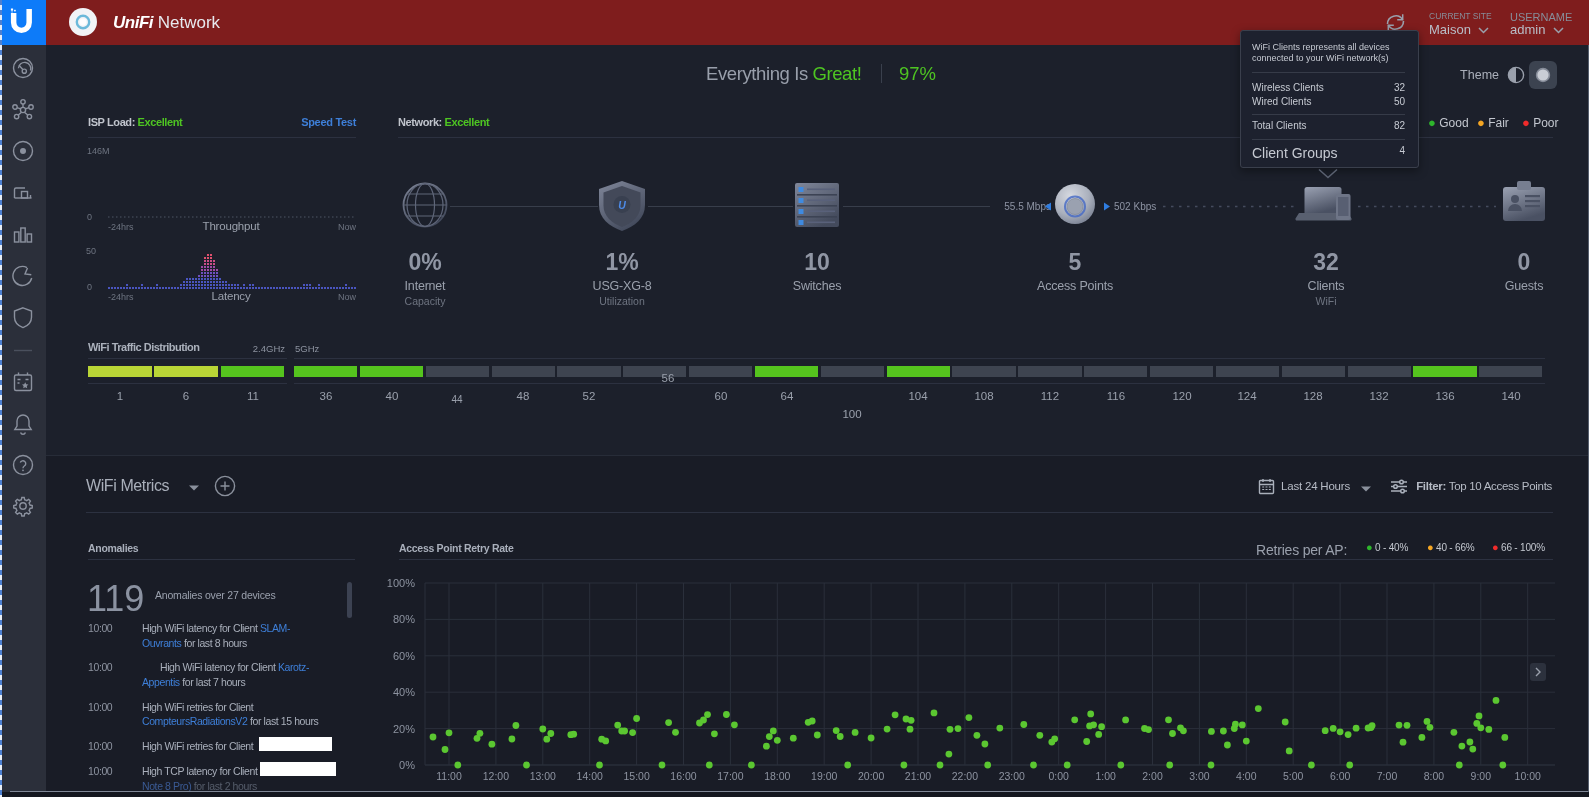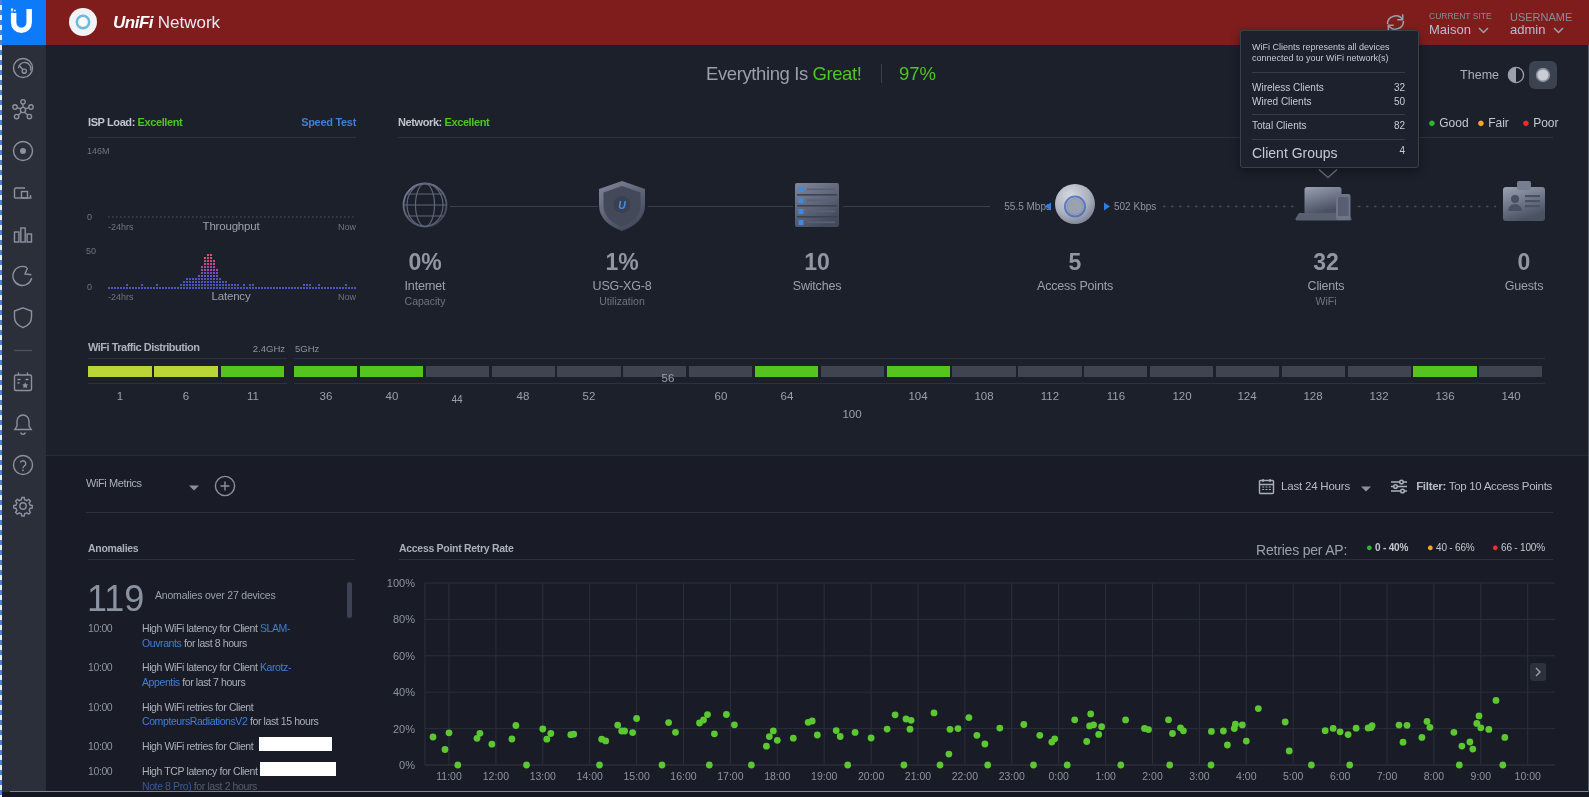--- a/index.html
+++ b/index.html
@@ -513,21 +513,21 @@
   </div>
   <div class="abs" id="logo">
     <svg class="abs" style="left:10px;top:8px" width="26" height="28" viewBox="0 0 26 28">
       <path d="M1 5.5 h6 v10.5 a5.5 5.5 0 0 0 11 0 V1 h6 v15 a11 11 0 0 1 -23 0 Z" transform="scale(0.913)" fill="#fff"></path>
       <rect x="0.9" y="0.5" width="2.2" height="2.2" fill="#fff"></rect>
       <rect x="4.1" y="1.8" width="1.6" height="1.6" fill="#fff"></rect>
       <rect x="1.5" y="3.4" width="1.1" height="1.1" fill="#fff"></rect>
     </svg>
   </div>
 
-  <div class="t" style="left:86px;top:477px;font-size:11px;letter-spacing:-0.4px;color:#a9afba;">WiFi Metrics</div>
+  <div class="t" style="left:86px;top:477px;font-size:16px;letter-spacing:-0.4px;color:#a9afba;">WiFi Metrics</div>
   <svg class="abs" style="left:188px;top:484px" width="12" height="8">
       <path d="M1 1.5 L6 6.5 L11 1.5 Z" fill="#8a909c"></path>
     </svg>
   <svg class="abs" style="left:214px;top:475px" width="22" height="22" viewBox="0 0 22 22" fill="none" stroke="#8a909c" stroke-width="1.4">
     <circle cx="11" cy="11" r="9.6"></circle>
       <path d="M11 6.5 v9 M6.5 11 h9"></path>
   </svg>
 
   <svg class="abs" style="left:1258px;top:478px" width="17" height="17" viewBox="0 0 17 17" fill="none" stroke="#aab0bb" stroke-width="1.4">
     <rect x="1.5" y="2.5" width="14" height="13" rx="1"></rect>
@@ -547,33 +547,33 @@
     <circle cx="12.5" cy="13" r="1.8" fill="#191d28"></circle>
   </svg>
   <div class="t rgt" style="left:1552px;top:480px;font-size:11.5px;letter-spacing:-0.3px;color:#b6bbc5;"><b>Filter:</b> Top 10 Access Points</div>
   <div class="abs divider" style="left:86px;top:512px;width:1467px;"></div>
 
   <div class="t" style="left:88px;top:542px;font-size:10.5px;letter-spacing:-0.3px;font-weight:bold;color:#a9afbb;">Anomalies</div>
   <div class="abs divider" style="left:88px;top:559px;width:267px;"></div>
   <div class="t" style="left:399px;top:542px;font-size:10.5px;letter-spacing:-0.3px;font-weight:bold;color:#a9afbb;">Access Point Retry Rate</div>
   <div class="abs divider" style="left:399px;top:559px;width:1154px;"></div>
   <div class="t" style="left:1256px;top:542px;font-size:14px;letter-spacing:-0.2px;color:#9aa0ac;">Retries per AP:</div>
-  <div class="t" style="left:1366px;top:541px;font-size:10px;letter-spacing:-0.2px;color:#c3c7cf;font-weight:bold;"><span style="color:#2eb52c;font-size:11px;">●</span> 0 - 40%</div>
+  <div class="t" style="left:1366px;top:541px;font-size:10px;letter-spacing:-0.2px;color:#c3c7cf;"><span style="color:#2eb52c;font-size:11px;">●</span> 0 - 40%</div>
   <div class="t" style="left:1427px;top:541px;font-size:10px;letter-spacing:-0.2px;color:#c3c7cf;"><span style="color:#f5a623;font-size:11px;">●</span> 40 - 66%</div>
   <div class="t" style="left:1492px;top:541px;font-size:10px;letter-spacing:-0.2px;color:#c3c7cf;"><span style="color:#f02b2b;font-size:11px;">●</span> 66 - 100%</div>
 
   <div class="t" style="left:87px;top:578px;font-size:36px;color:#8b92a1;">119</div>
   <div class="t" style="left:155px;top:589px;font-size:10.5px;letter-spacing:-0.2px;color:#9aa0ad;">Anomalies over 27 devices</div>
   <div class="abs" style="left:347px;top:582px;width:5px;height:36px;background:#3c4252;border-radius:3px;"></div>
   <div class="abs" id="anomlist" style="left:88px;top:620px;width:272px;height:172px;overflow:hidden;font-size:10.5px;letter-spacing:-0.4px;line-height:15px;color:#a9afbb;">
     <div class="abs" style="left:0;top:1px;color:#8d93a0;">10:00</div>
     <div class="abs" style="left:54px;top:1px;">High WiFi latency for Client <span class="blue">SLAM-</span></div>
     <div class="abs" style="left:54px;top:16px;"><span class="blue">Ouvrants</span> for last 8 hours</div>
     <div class="abs" style="left:0;top:40px;color:#8d93a0;">10:00</div>
-    <div class="abs" style="left:54px;top:40px;">High WiFi latency for Client <span class="blue">Karotz-</span></div>
+    <div class="abs" style="left:72px;top:40px;">High WiFi latency for Client <span class="blue">Karotz-</span></div>
     <div class="abs" style="left:54px;top:55px;"><span class="blue">Appentis</span> for last 7 hours</div>
     <div class="abs" style="left:0;top:80px;color:#8d93a0;">10:00</div>
     <div class="abs" style="left:54px;top:80px;">High WiFi retries for Client</div>
     <div class="abs" style="left:54px;top:94px;"><span class="blue">CompteursRadiationsV2</span> for last 15 hours</div>
     <div class="abs" style="left:0;top:119px;color:#8d93a0;">10:00</div>
     <div class="abs" style="left:54px;top:119px;">High WiFi retries for Client</div>
     <div class="abs" style="left:171px;top:117px;width:73px;height:14px;background:#fff;"></div>
     <div class="abs" style="left:0;top:144px;color:#8d93a0;">10:00</div>
     <div class="abs" style="left:54px;top:144px;">High TCP latency for Client</div>
     <div class="abs" style="left:54px;top:159px;"><span style="color:#3a5a94;">Note 8 Pro)</span> <span style="color:#565d6b;">for last 2 hours</span></div>

